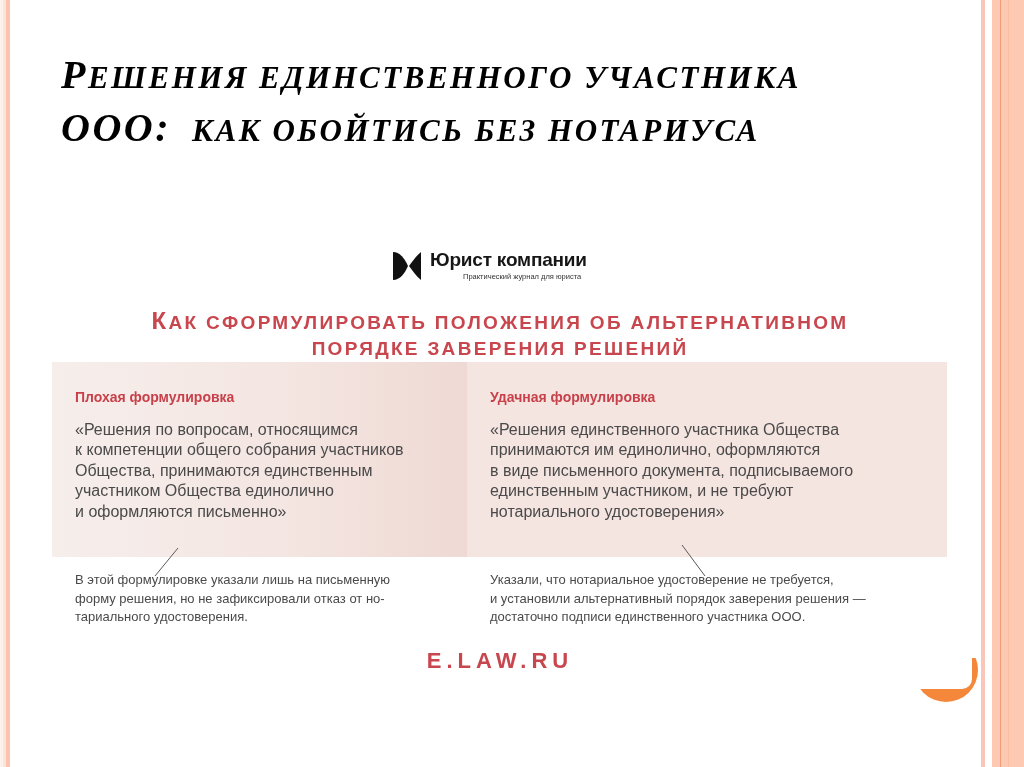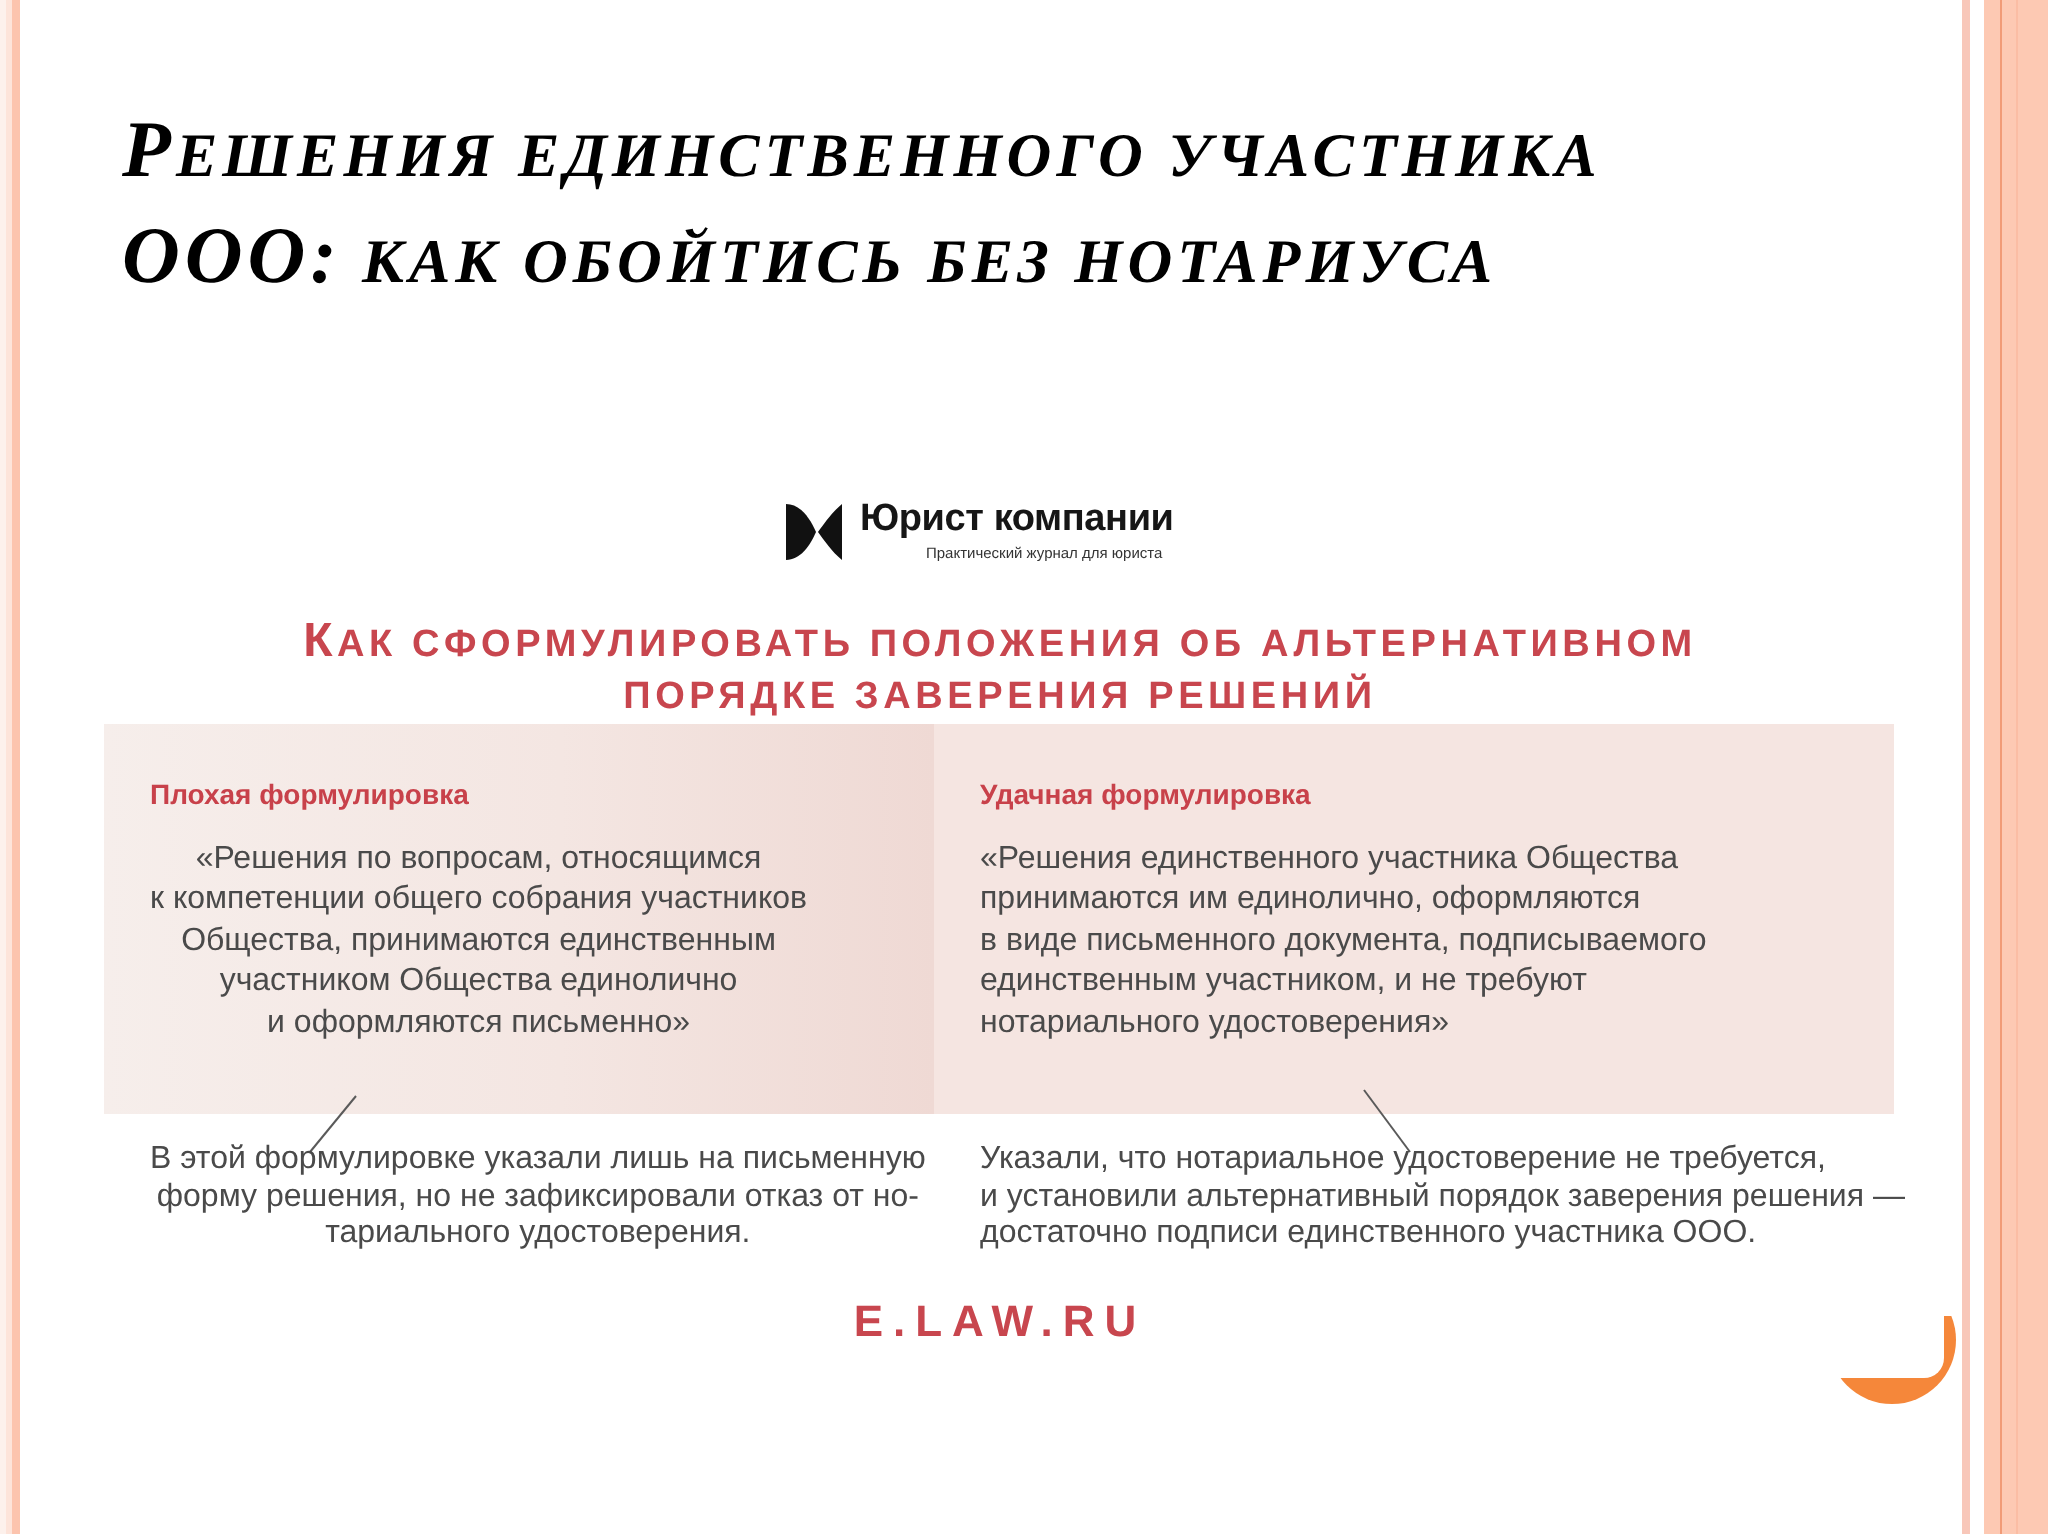--- a/index.html
+++ b/index.html
@@ -20,21 +20,21 @@
 
     
     .title {
       left: 61px; top: 50px; color: #000000;
       font-family: "Liberation Serif", serif; font-style: italic; font-weight: bold;
       line-height: 50px; text-transform: uppercase; letter-spacing: 2.5px; white-space: nowrap;
     }
     .title .line1 { font-size: 31px; }
     .title .line1::first-letter { font-size: 40px; }
     .title .big { font-size: 40px; }
-    .title .small { font-size: 31px; margin-left: 10px; }
+    .title .small { font-size: 31px; margin-left: 21px; }
 
     
     .logo-icon { left: 393px; top: 252px; width: 28px; height: 28px; }
     .logo-name {
       left: 430px; top: 249px; font-size: 19px; font-weight: bold; color: #161616;
       line-height: 22px; white-space: nowrap; letter-spacing: -0.2px;
     }
     .logo-tagline {
       left: 431px; top: 272px; font-size: 7.5px; color: #333; line-height: 9px; white-space: nowrap; padding-left: 32px;
     }
@@ -57,23 +57,23 @@
     .col-right {
       left: 467px; top: 362px; width: 480px; height: 195px; background: #f5e5e1;
     }
     .label {
       top: 388px; font-size: 14px; font-weight: bold; color: #c8414a; line-height: 18px; white-space: nowrap;
     }
     .quote {
       top: 420px; font-size: 16px; color: #4a4a4a; line-height: 20.4px; white-space: nowrap;
     }
     .note {
-      top: 571px; font-size: 16px; color: #4a4a4a; line-height: 18.5px; white-space: nowrap;
+      top: 571px; font-size: 13px; color: #4a4a4a; line-height: 18.5px; white-space: nowrap;
     }
-    .left-x { left: 75px; text-align: center; }
+    .left-x { left: 75px; }
     .right-x { left: 490px; }
 
     .footer {
       left: 52px; top: 648px; width: 896px; text-align: center; color: #c8464e;
       font-size: 22px; font-weight: bold; letter-spacing: 5px; line-height: 26px;
     }
     .connectors { left: 0; top: 0; width: 1024px; height: 767px; pointer-events: none; }
 
     
     .orange-circle { left: 914px; top: 638px; width: 64px; height: 64px; border-radius: 50%; background: #f5873a; }

